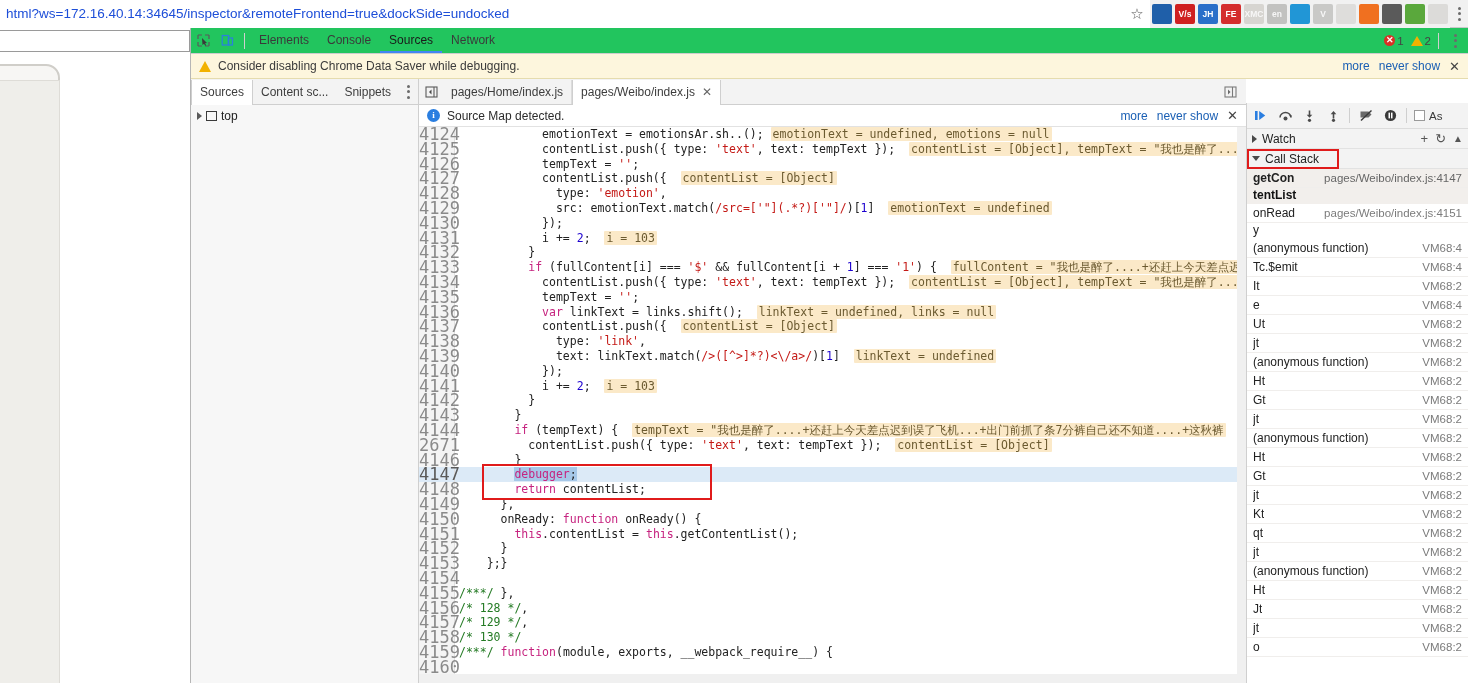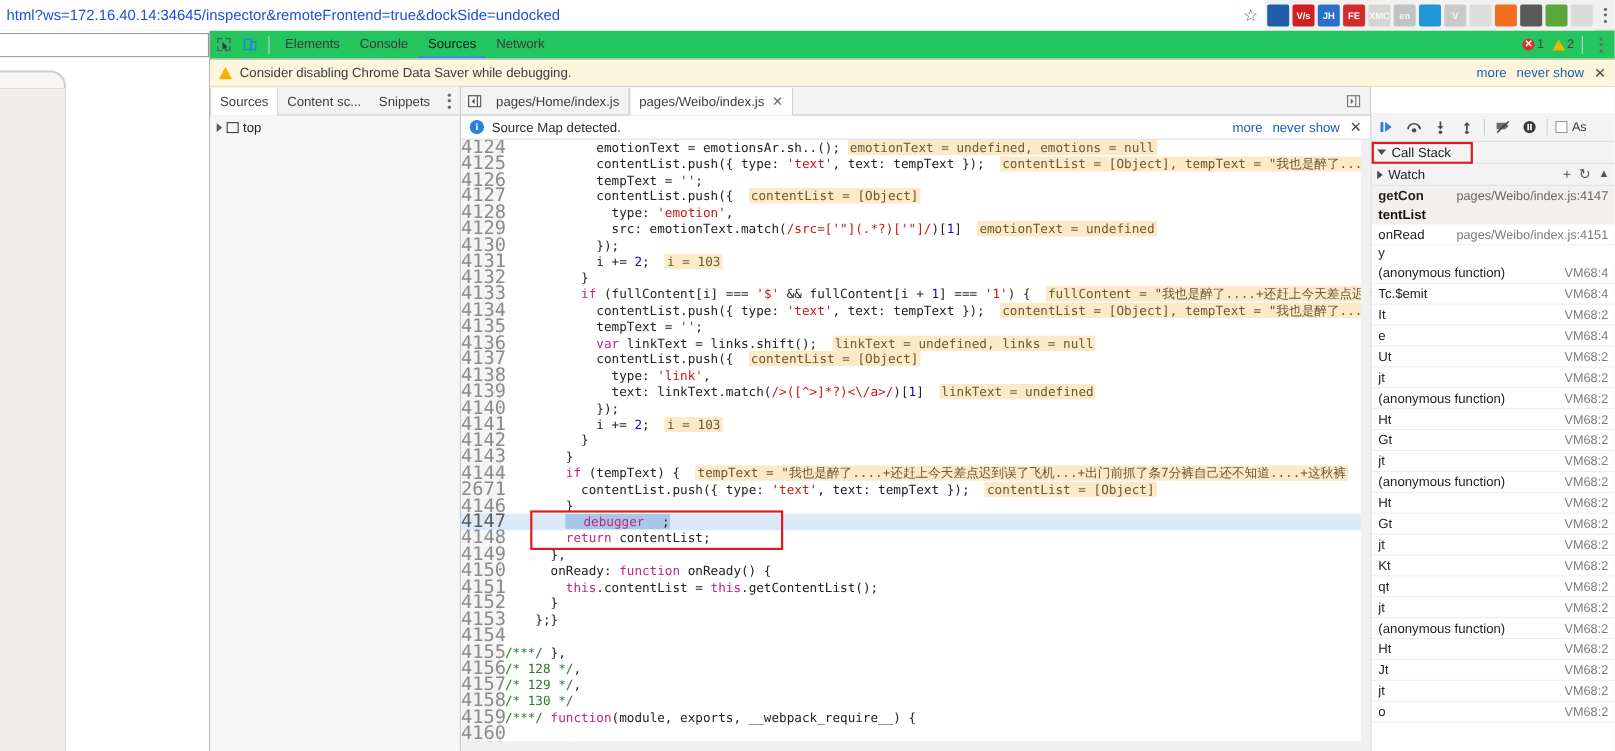--- a/index.html
+++ b/index.html
@@ -166,21 +166,21 @@
   }
   .code-row.exec .gutter{background:#dceaf7;color:#5a5a5a;}
   .code-line{padding-left:4px;white-space:pre;overflow:hidden;}
   .kw{color:#c6237f;}
   .str{color:#c41a16;}
   .num{color:#1c00cf;}
   .cmt{color:#237a23;}
   .reg{color:#c41a16;}
   .pln{color:#222;}
   .hint{background:#fbe9c8;color:#6b5a30;padding:0 2px;border-radius:1px;}
-  .sel{background:#a6c8e8;padding-left:16px;}
+  .sel{background:#a6c8e8;}
 
   .redbox{
     position:absolute;border:2px solid #e01b1b;pointer-events:none;box-sizing:border-box;
   }
   .scroll-track-v{
     position:absolute;right:0;top:0;width:9px;height:100%;background:#f0f0f0;
   }
   .hscroll{
     position:absolute;left:0;bottom:0;height:9px;width:100%;background:#f0f0f0;
   }
@@ -465,36 +465,36 @@
               <rect x="8" y="3.6" width="1.5" height="5.8" fill="#fff"></rect>
             </svg>
           </div>
           <div class="dbg-sep"></div>
           <div class="async-wrap">
             <span class="cb"></span>
             <span>As</span>
           </div>
         </div>
 
-        <div class="sec-head" id="callstack-header">
-          <span class="tri-d"></span>
-          <span>Call Stack</span>
-        <div class="redbox" style="left: 0px; top: 0px; width: 92px; height: 20px; border-color: rgb(224, 27, 27);"></div>
-          </div>
-
         <div class="sec-head">
           <span class="tri-r"></span>
           <span>Watch</span>
           <span class="sec-actions">
             <span>+</span>
             <span>↻</span>
             <span style="font-size:10px;">▲</span>
           </span>
         </div>
 
+        <div class="sec-head" id="callstack-header">
+          <span class="tri-d"></span>
+          <span>Call Stack</span>
+        <div class="redbox" style="left: 0px; top: 0px; width: 92px; height: 20px; border-color: rgb(224, 27, 27);"></div>
+          </div>
+
         <div class="stack-list" id="stack-list">
             <div class="stack-row sel">
               <span class="stack-name">getCon</span>
               <span class="stack-loc">pages/Weibo/index.js:4147</span>
             </div>
             <div class="stack-wrap2">tentList</div>
             <div class="stack-row">
               <span class="stack-name">onRead</span>
               <span class="stack-loc">pages/Weibo/index.js:4151</span>
             </div>

